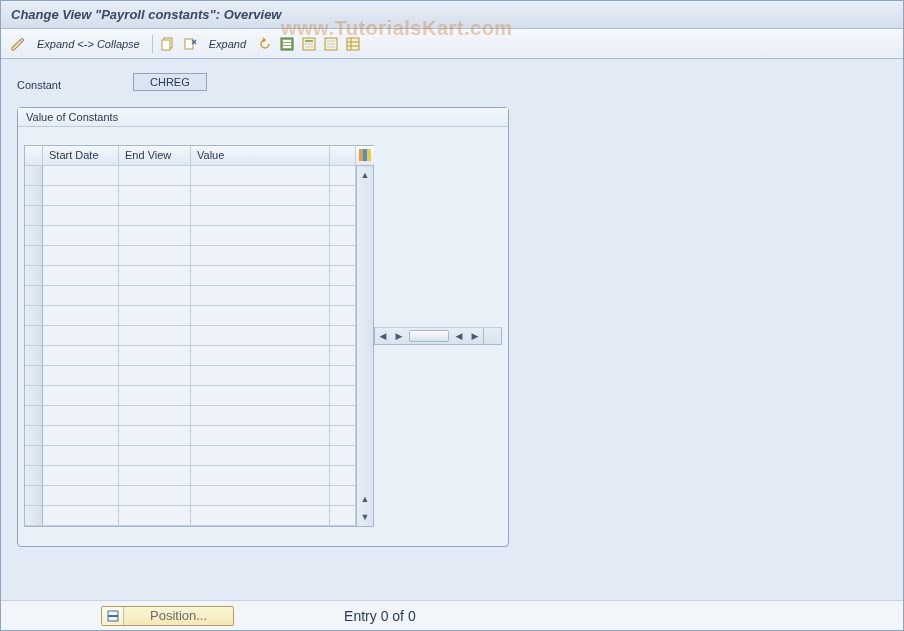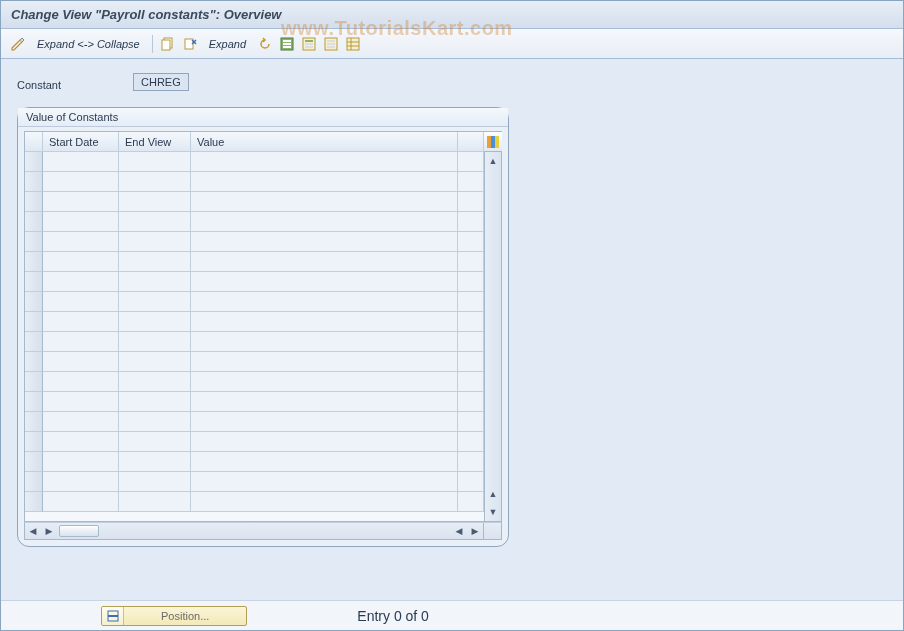--- a/index.html
+++ b/index.html
@@ -63,49 +63,50 @@
       display: flex;
       align-items: flex-end;
       gap: 16px;
       margin-bottom: 16px;
       margin-top: 4px;
     }
     .constant-label { color: #2a3a50; width: 100px; }
     .constant-value {
       border: 1px solid #8fa6be;
       background: #dbe5f2;
-      padding: 1px 7px;
+      padding: 1px 16px;
       min-width: 56px;
       height: 18px;
       font-family: Arial, sans-serif;
       font-size: 11px;
       color: #2a3a50;
       display: inline-flex;
       align-items: center;
     }
     .panel {
       border: 1px solid #8fa6be;
-      border-radius: 12px;
+      border-radius: 4px;
       background: #eaf0f8;
       width: 492px;
       height: 440px;
       display: flex;
       flex-direction: column;
     }
     .panel-title {
       padding: 3px 8px;
       color: #2a3a50;
       background: linear-gradient(to bottom, #f4f8fc, #e4ecf6);
       border-bottom: 1px solid #bccadb;
     }
     .panel-body {
       flex: 1;
       display: flex;
-      flex-direction: column;
+      flex-direction: row;
       padding: 4px 6px 6px 6px;
+      align-items: center;
     }
     .table-wrap {
       flex: 1;
       display: flex;
       position: relative;
     }
     .table {
       border: 1px solid #a6b8cc;
       border-right: none;
       background: #f4f8fc;
@@ -232,22 +233,22 @@
       height: 100%;
       border-right: 1px solid #ccc090;
       display: flex;
       align-items: center;
       justify-content: center;
       font-size: 11px;
       color: #3a6fb0;
       background: linear-gradient(to bottom, #fefcf0, #f6efce);
     }
     .position-btn .pblabel {
-      padding: 0 37px;
-      font-size: 11px;
+      padding: 0 26px;
+      font-size: 13px;
     }
     .entry-text { color: #2a3a50; font-size: 14px; }
   </style>
 </head>
 <body>
 
 <div class="title-bar">
   <span>Change View "Payroll constants": Overview</span>
 </div>
 

